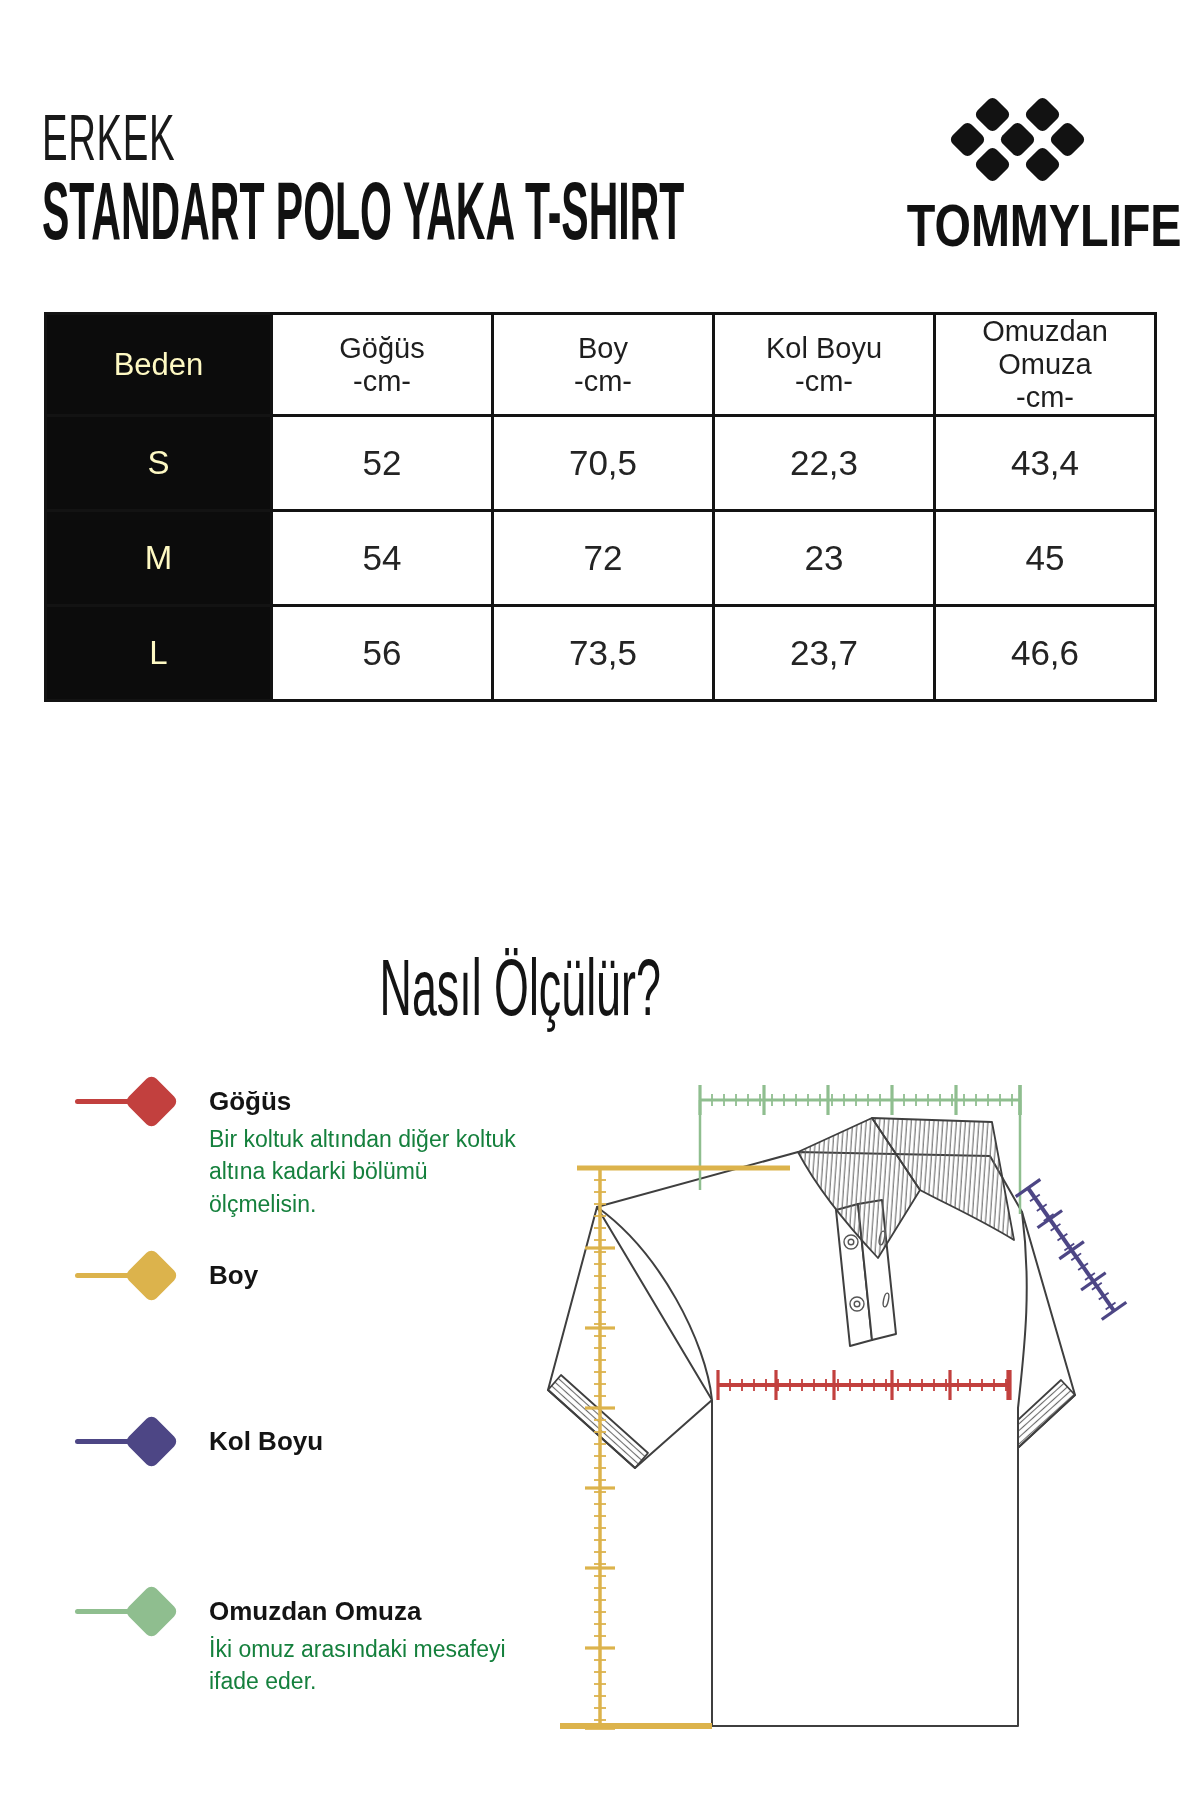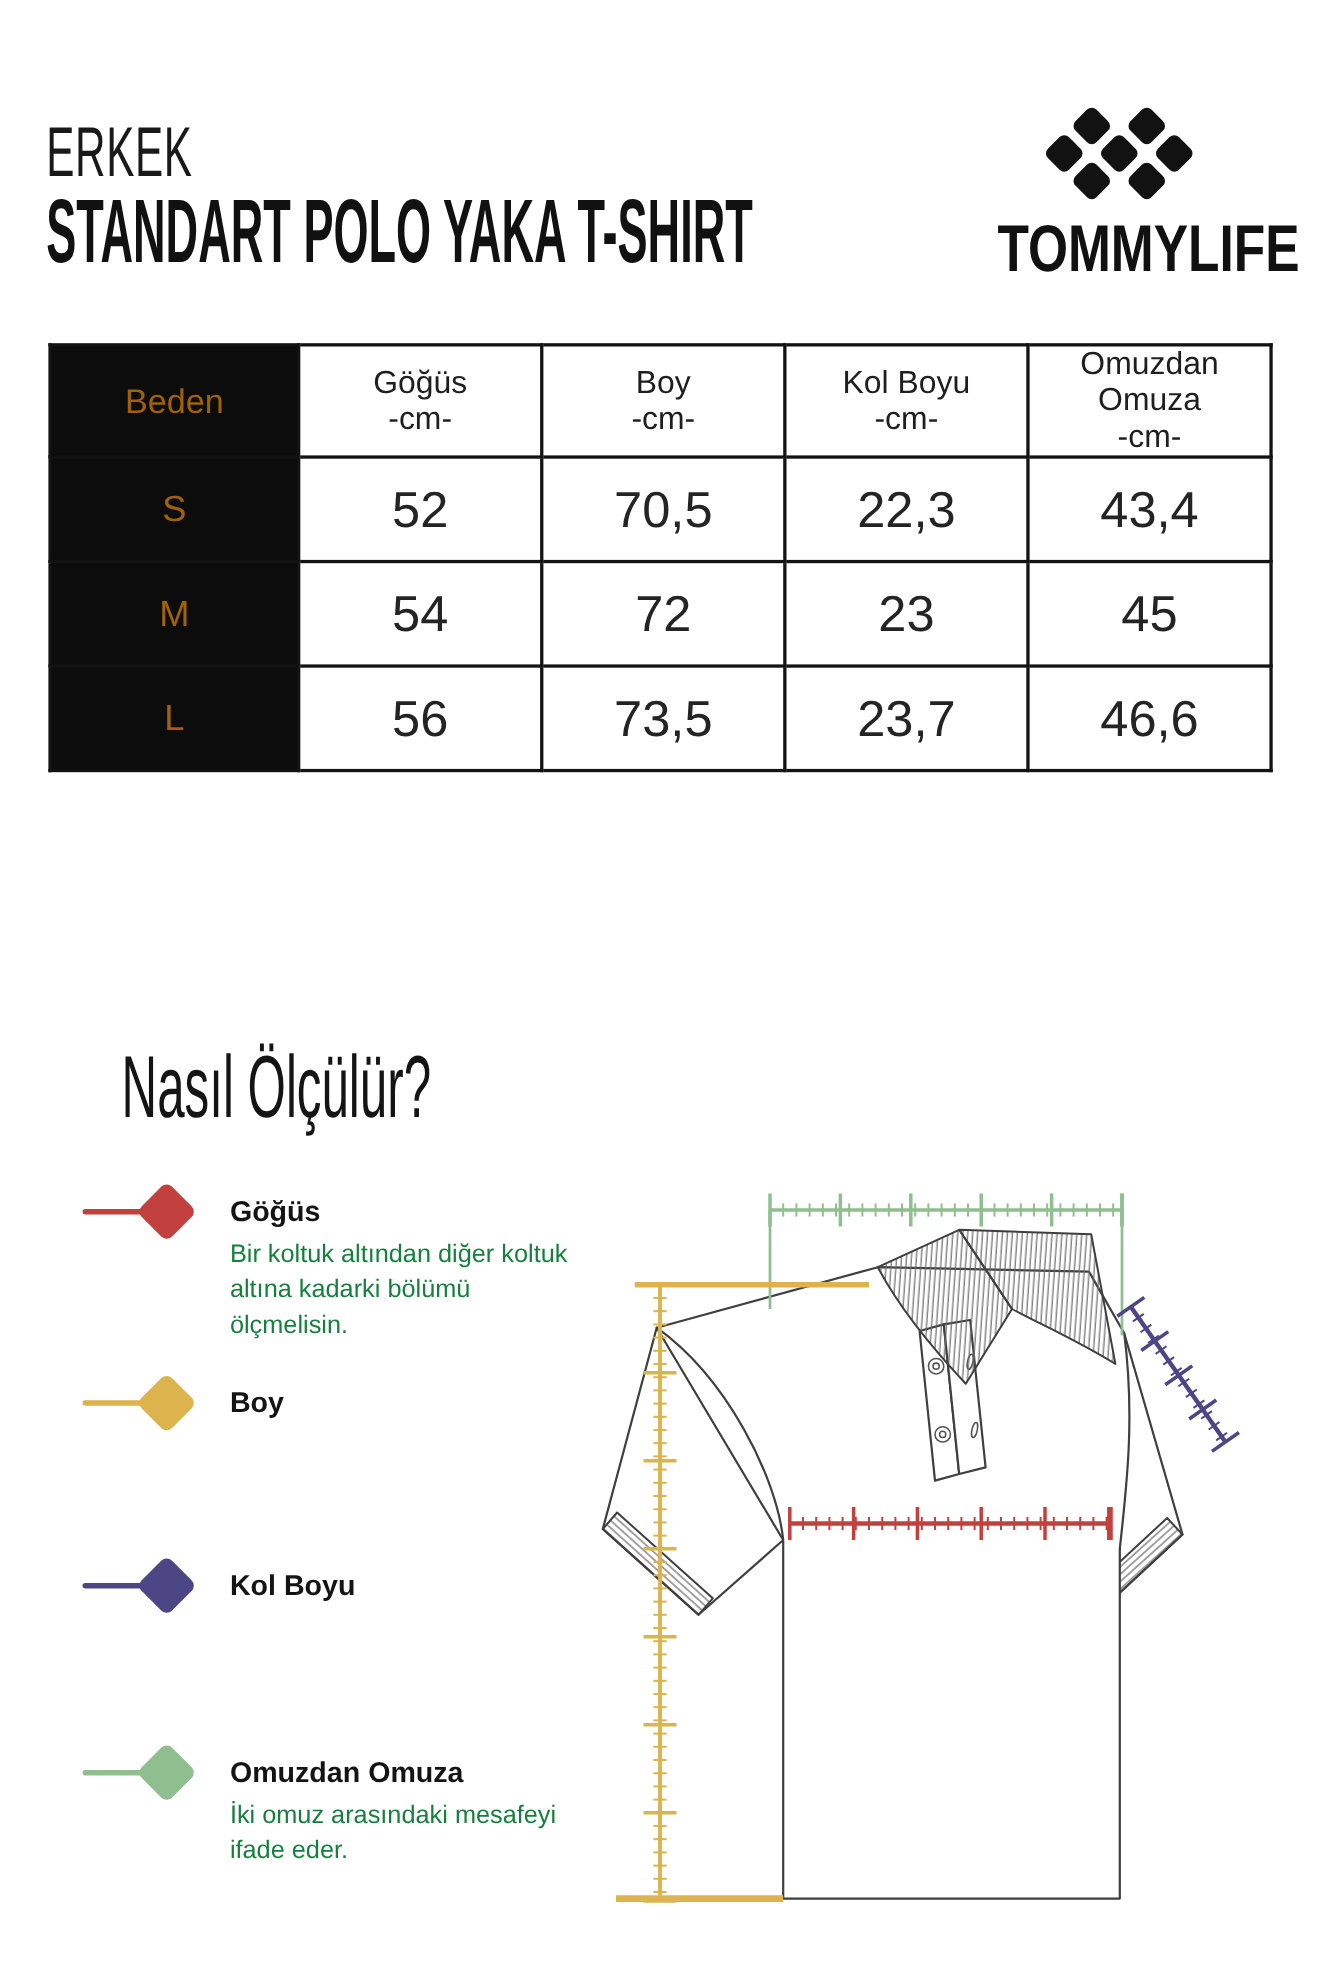--- a/index.html
+++ b/index.html
@@ -20,29 +20,29 @@
 
   
   table.size{position:absolute;left:44px;top:312px;width:1110px;border-collapse:collapse;
         table-layout:fixed;}
   table.size col.c0{width:226px;}
   table.size col.cn{width:221px;}
   table.size td,table.size th{border:3px solid #131313;text-align:center;vertical-align:middle;
         padding:0;font-weight:400;}
   table.size tr.hd{height:98px;}
   table.size tr.dr{height:95px;}
-  .dark{background:#0c0c0c;color:#a16207;border-color:#0c0c0c #131313 #0c0c0c #131313;}
+  .dark{background:#0c0c0c;color:#fef9c3;border-color:#0c0c0c #131313 #0c0c0c #131313;}
   .col-label{font-size:29px;line-height:1.14;color:#1e1e1e;}
   .col-unit{font-size:29px;line-height:1.14;color:#1e1e1e;}
   .size-name{font-size:33px;}
   .beden{font-size:31px;}
-  td.val{font-size:46px;color:#242424;}
+  td.val{font-size:35px;color:#242424;}
 
   
-  .howto-title{position:absolute;left:0;top:944px;width:1040px;margin:0;
+  .howto-title{position:absolute;left:0;top:944px;width:1040px;text-align:center;margin:0;
         font-weight:400;}
   .howto-title span{display:inline-block;font-size:80px;line-height:1.1;white-space:nowrap;
         transform:scaleX(0.56);transform-origin:center top;color:#141414;}
 
   .legend-item{position:absolute;left:75px;display:flex;align-items:flex-start;}
   .marker{position:relative;width:120px;height:50px;flex:0 0 120px;}
   .marker .mline{position:absolute;left:0;top:21px;width:80px;height:5px;border-radius:3px;}
   .marker .mdiamond{position:absolute;left:57px;top:4px;width:39px;height:39px;border-radius:7px;
         transform:rotate(45deg);}
   .legend-text{margin-left:14px;width:312px;}

